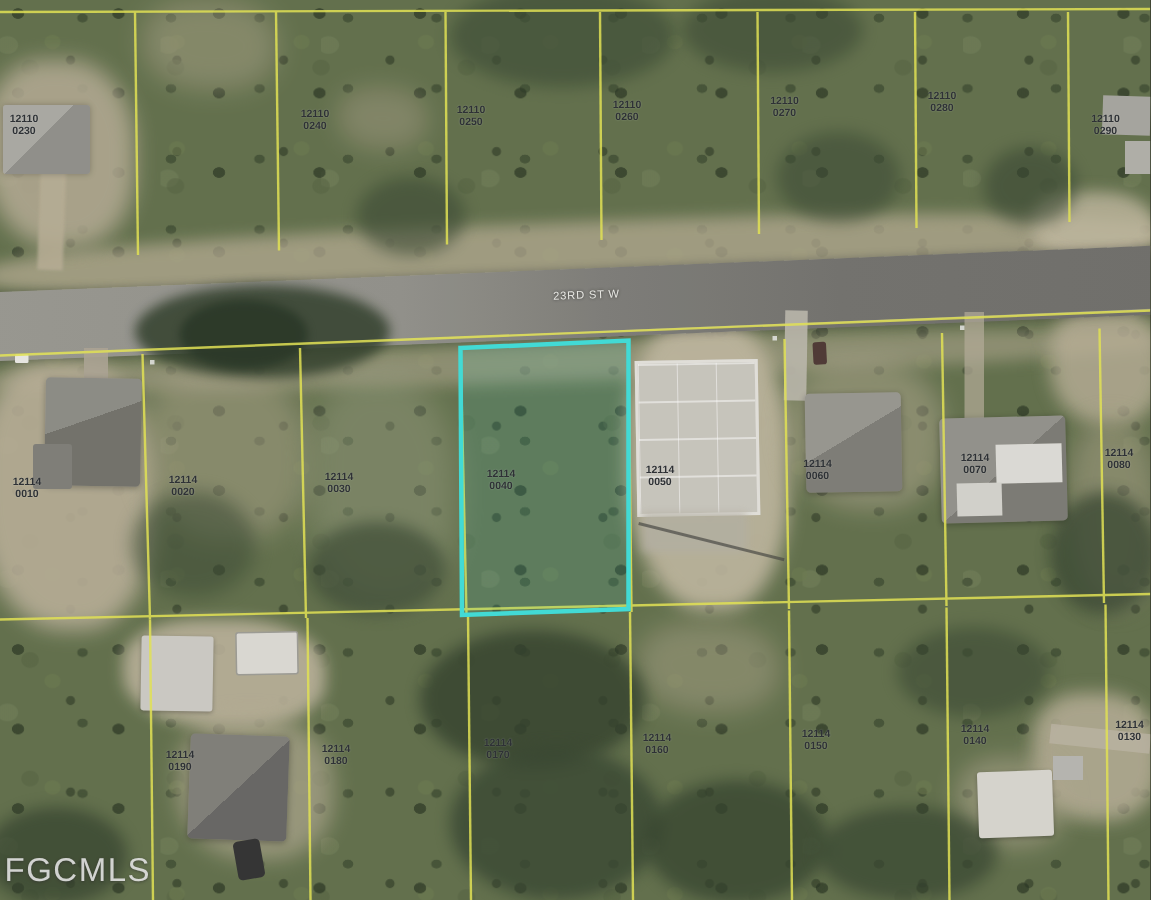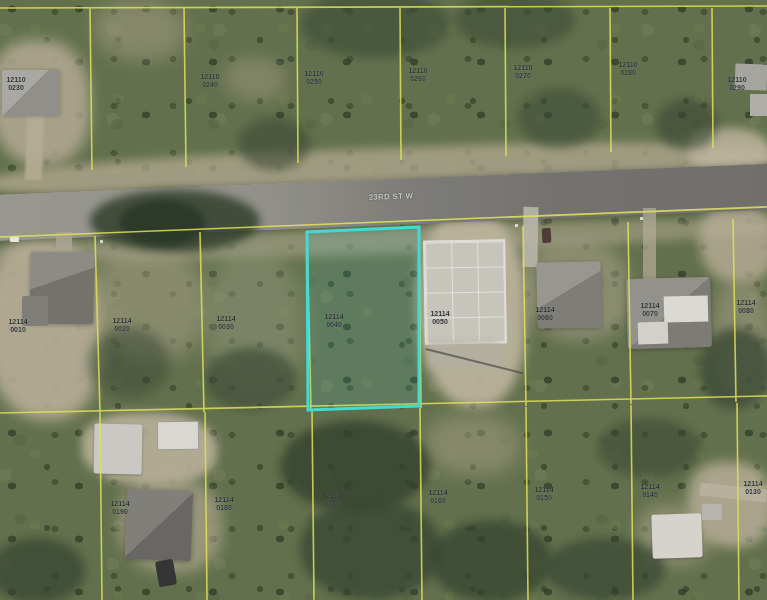--- a/index.html
+++ b/index.html
@@ -236,15 +236,16 @@
     <span class="lot">0140</span>
   </div>
       <div class="parcel-label" style="left: 753px; top: 480px;">
     <span class="strap">12114</span>
     <span class="lot">0130</span>
   </div>
     </div>
 
   <div class="street-label">23RD ST W</div>
 
+  <div class="watermark">FGCMLS</div>
 
   <div class="haze"></div>
 </div>
 
 </body></html>

